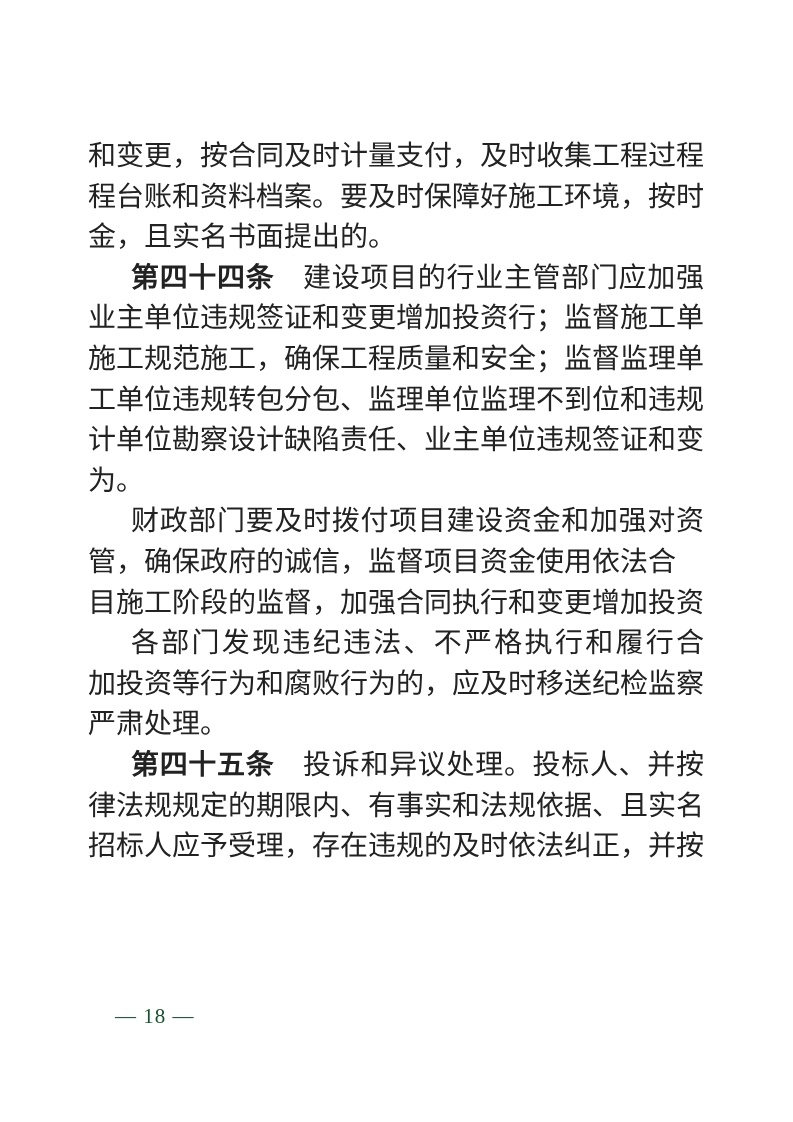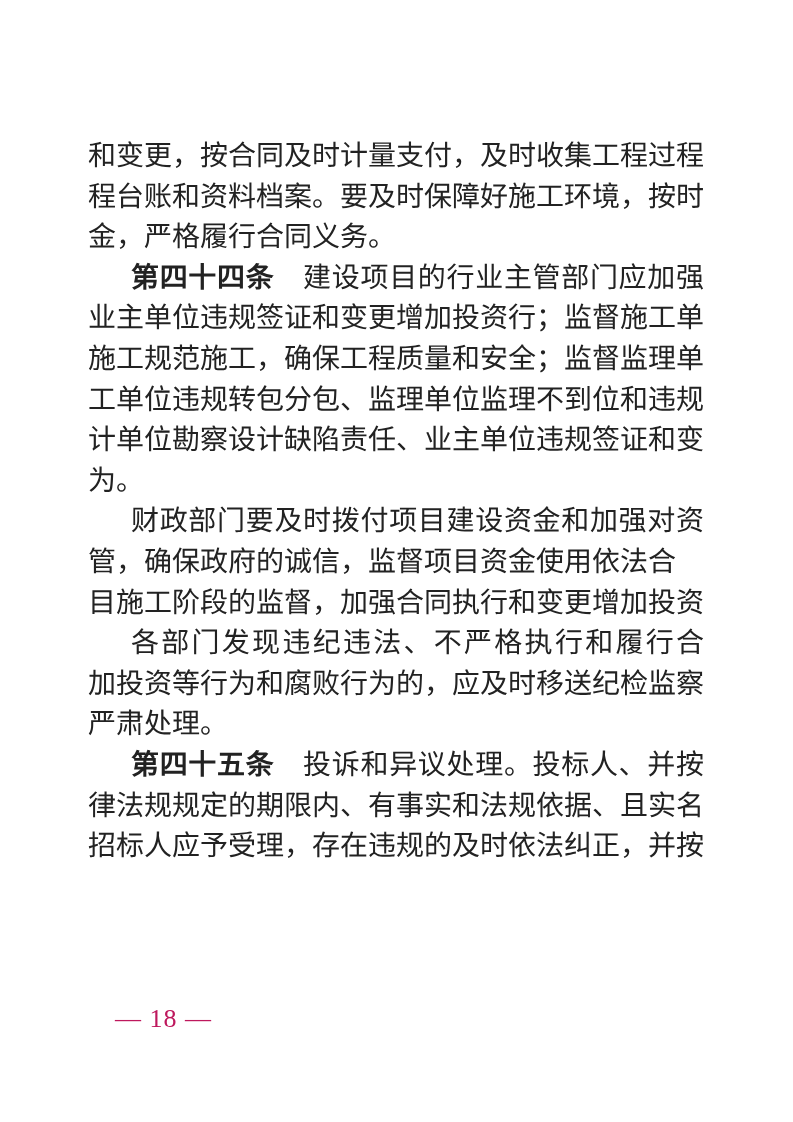--- a/index.html
+++ b/index.html
@@ -42,34 +42,34 @@
   .seg {
     font-weight: normal;
   }
   .seg.bold {
     font-weight: 700;
   }
   .footer {
     position: absolute;
     left: 115px;
     top: 1004px;
-    font-size: 26px;
+    font-size: 21px;
     letter-spacing: 1px;
-    color: #be185d;
+    color: #14532d;
     white-space: nowrap;
   }
 </style>
 </head>
 <body>
 
 <div class="page">
   <div class="text-block">
       <div class="line j"><span class="seg">和变更，按合同及时计量支付，及时收集工程过程资料，建立工</span></div>
       <div class="line j"><span class="seg">程台账和资料档案。要及时保障好施工环境，按时组织好建设资</span></div>
-      <div class="line"><span class="seg">金，严格履行合同义务。</span></div>
+      <div class="line"><span class="seg">金，且实名书面提出的。</span></div>
       <div class="line j ind"><span class="seg bold">第四十四条</span><span class="seg">　建设项目的行业主管部门应加强项目施工阶段</span></div>
       <div class="line j"><span class="seg">业主单位违规签证和变更增加投资行；监督施工单位严格按设计和</span></div>
       <div class="line j"><span class="seg">施工规范施工，确保工程质量和安全；监督监理单位依法按规范</span></div>
       <div class="line j"><span class="seg">工单位违规转包分包、监理单位监理不到位和违规签证、勘察设</span></div>
       <div class="line j"><span class="seg">计单位勘察设计缺陷责任、业主单位违规签证和变更增加投资行</span></div>
       <div class="line"><span class="seg">为。</span></div>
       <div class="line j ind"><span class="seg">财政部门要及时拨付项目建设资金和加强对资金使用的监</span></div>
       <div class="line"><span class="seg">管，确保政府的诚信，监督项目资金使用依法合规。</span></div>
       <div class="line j"><span class="seg">目施工阶段的监督，加强合同执行和变更增加投资的审查监督。</span></div>
       <div class="line j ind"><span class="seg">各部门发现违纪违法、不严格执行和履行合同、施工规范施工</span></div>

